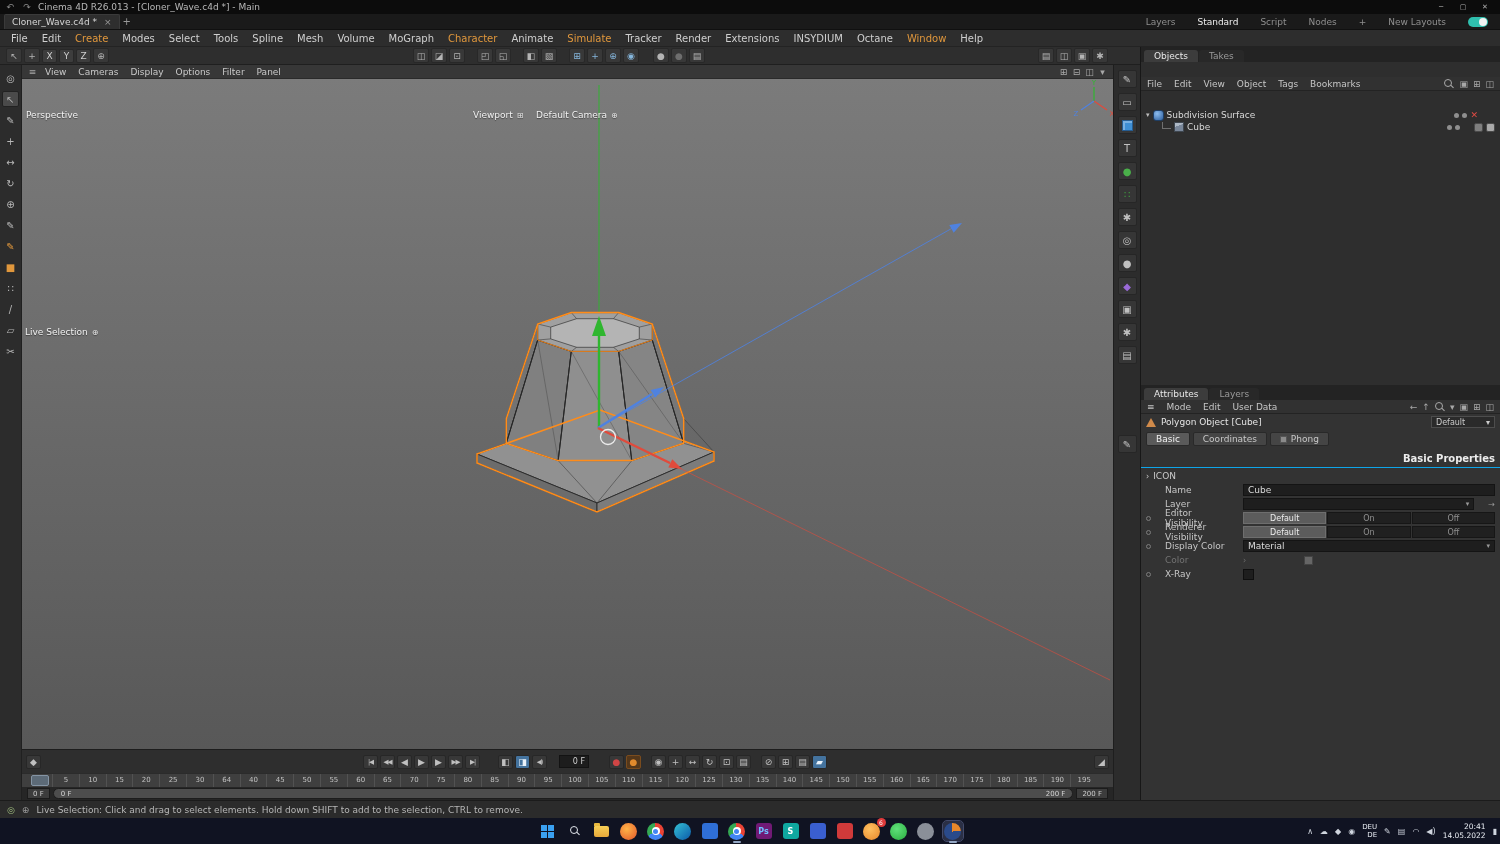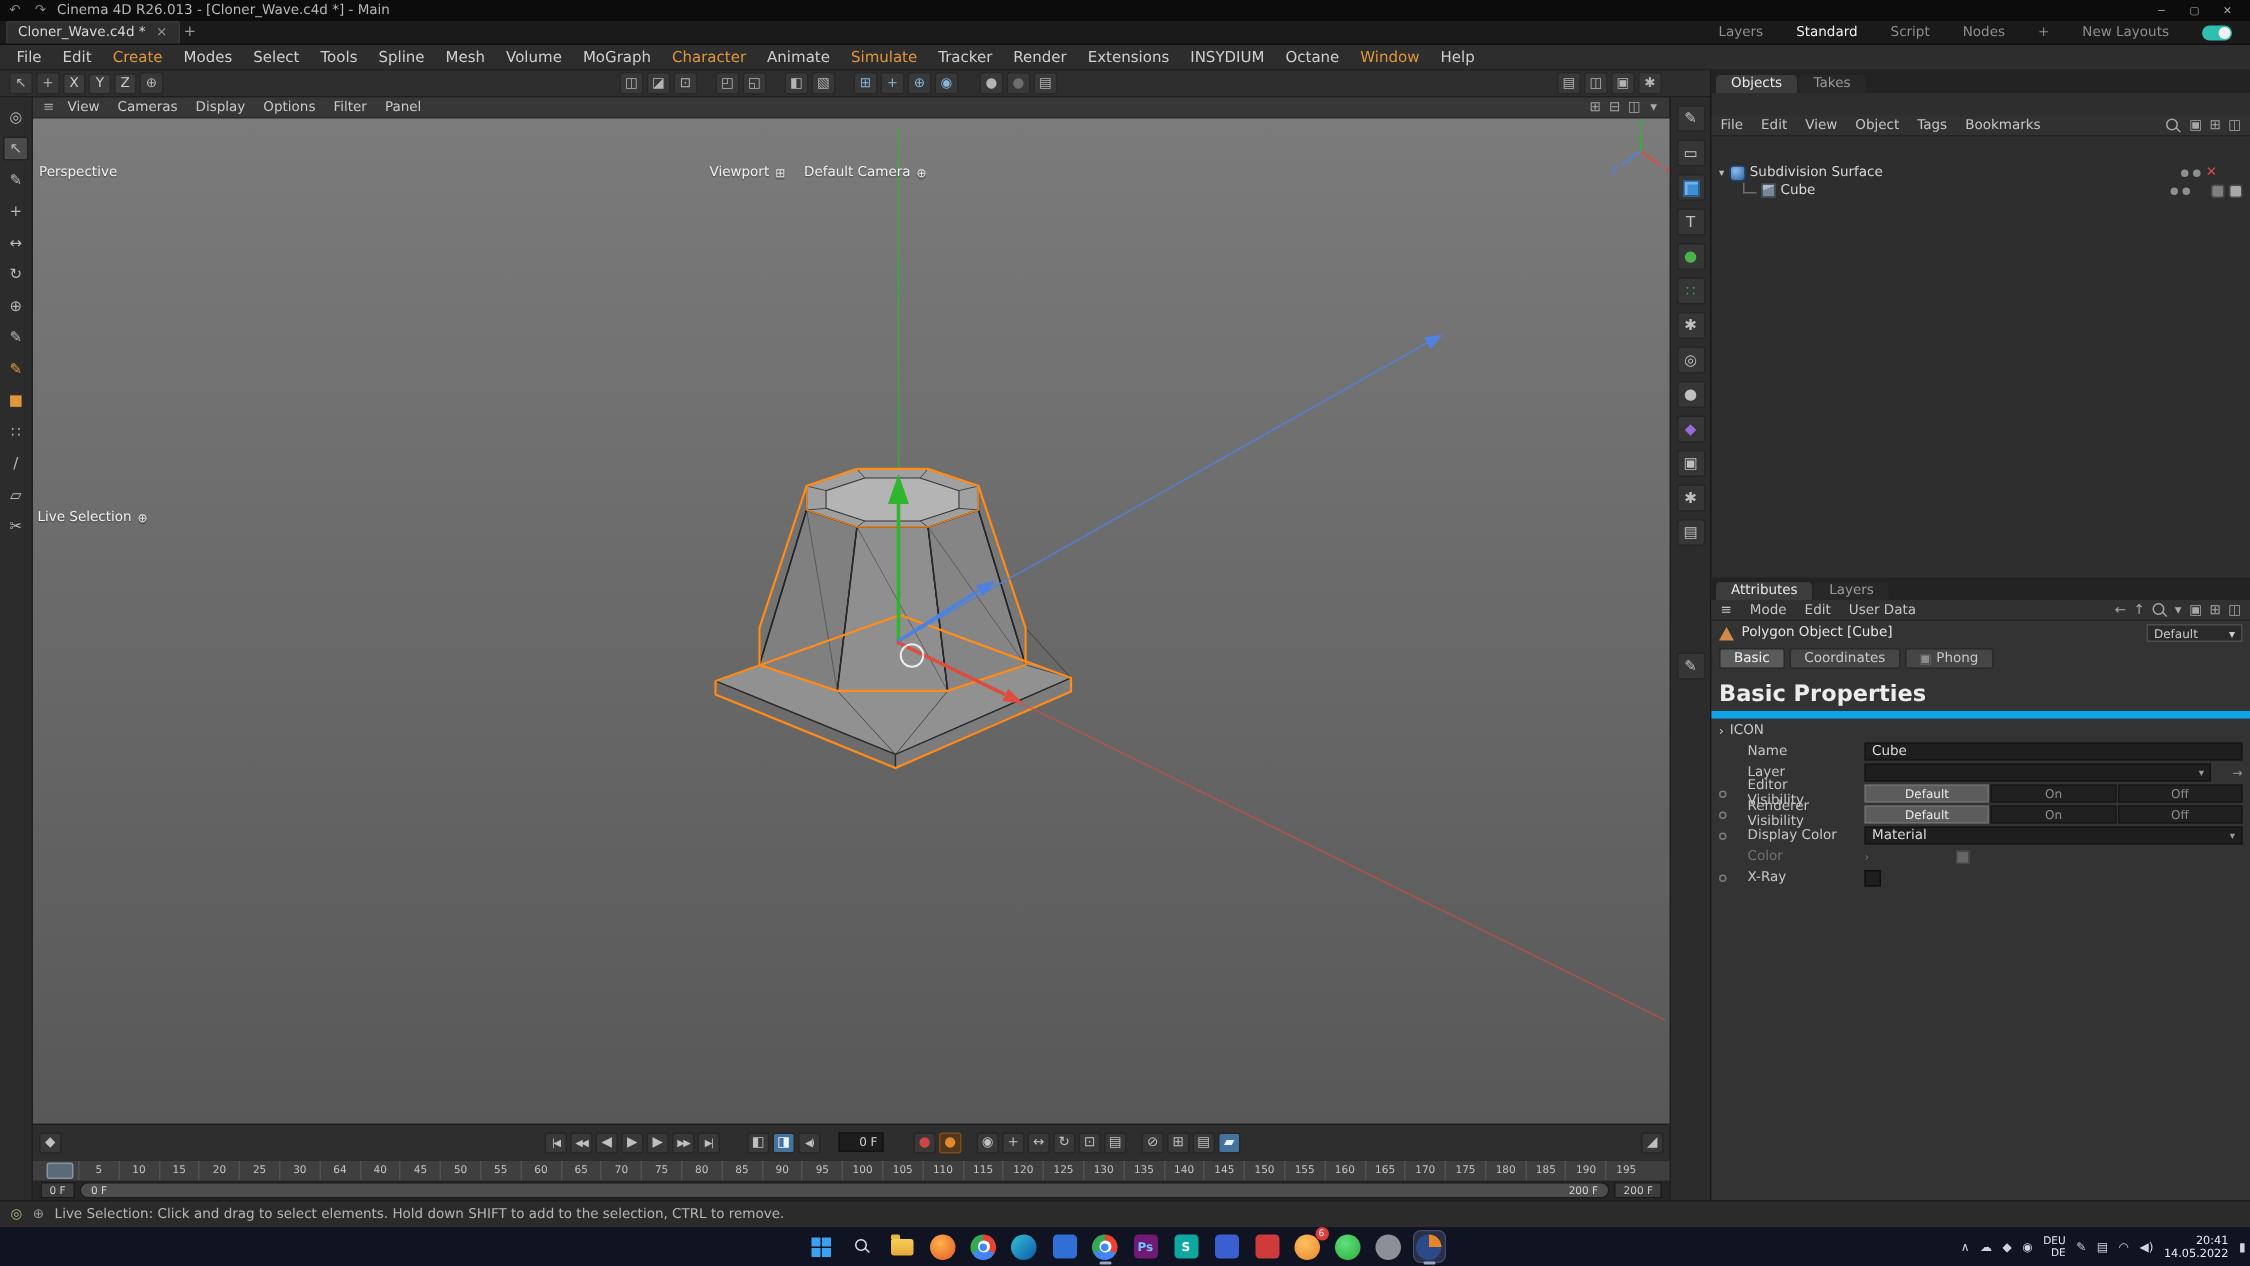--- a/index.html
+++ b/index.html
@@ -93,21 +93,21 @@
   .branch { width:9px; height:7px; border-left:1px solid #6f6f6f; border-bottom:1px solid #6f6f6f; margin:0 0 4px 5px; }
 
   .attr-panel { flex:1; background:#333333; display:flex; flex-direction:column; }
   .objrow { height:16px; display:flex; align-items:center; gap:5px; padding:0 5px; color:#e4e4e4; }
   .poly-ic { width:0; height:0; border-left:5px solid transparent; border-right:5px solid transparent; border-bottom:9px solid #d08a4a; }
   .preset { margin-left:auto; width:64px; height:12px; background:#2a2a2a; border:1px solid #4d4d4d; display:flex; align-items:center; justify-content:space-between; padding:0 4px; font-size:8px; color:#cccccc; }
   .sec-tabs { display:flex; gap:3px; padding:2px 5px 3px; }
   .stab { padding:1px 9px; background:#454545; border:1px solid #292929; border-radius:2px; color:#c8c8c8; font-size:9px; display:flex; gap:4px; align-items:center; }
   .stab.active { background:#5a5a5a; color:#f2f2f2; }
   .stab .sq { width:7px; height:7px; background:#8a8a8a; border:1px solid #555; }
-  .sec-title { padding:4px 5px 3px; font-size:15px; font-weight:bold; color:#ececec; border-bottom:5px solid #0ea5e9; }
+  .sec-title { padding:4px 5px 3px; font-size:10px; font-weight:bold; color:#ececec; border-bottom:1px solid #0ea5e9;text-align:right; }
   .grp-row { display:flex; align-items:center; gap:4px; padding:3px 5px 2px; color:#c9c9c9; }
   .arow { height:14px; display:flex; align-items:center; gap:14px; padding:0 5px; font-size:9px; }
   .adot { width:5px; height:5px; border:1px solid #7d7d7d; border-radius:50%; flex:none; }
   .adot.blank { border-color:transparent; }
   .albl { width:64px; color:#c6c6c6; flex:none; }
   .albl.dim { color:#737373; }
   .afield { flex:1; height:12px; background:#1e1e1e; border:1px solid #141414; display:flex; align-items:center; padding:0 4px; color:#dadada; gap:3px; }
   .afield .arrow { margin-left:auto; color:#9a9a9a; font-size:7px; }
   .seg3 { flex:1; display:flex; gap:1px; height:12px; }
   .seg3 > div { flex:1; display:flex; align-items:center; justify-content:center; background:#202020; color:#8f8f8f; font-size:8px; border:1px solid #161616; }
@@ -362,21 +362,21 @@
               <span>Perspective</span>
             </div>
             <div class="hud" style="left:451px; top:3px;">
               <span>Viewport</span>
               <span class="mini">⊞</span>
             </div>
             <div class="hud" style="left:514px; top:3px;">
               <span>Default Camera</span>
               <span class="mini">⊕</span>
             </div>
-            <div class="hud" style="left:3px; top:233px;">
+            <div class="hud" style="left:3px; top:220px;">
               <span>Live Selection</span>
               <span class="mini">⊕</span>
             </div>
           </div>
 
           <div class="timeline">
             <span class="tl-ic big">◆</span>
             <span class="sp" style="width:318px"></span>
             <span class="tl-ic">|◀</span>
             <span class="tl-ic">◀◀</span>

